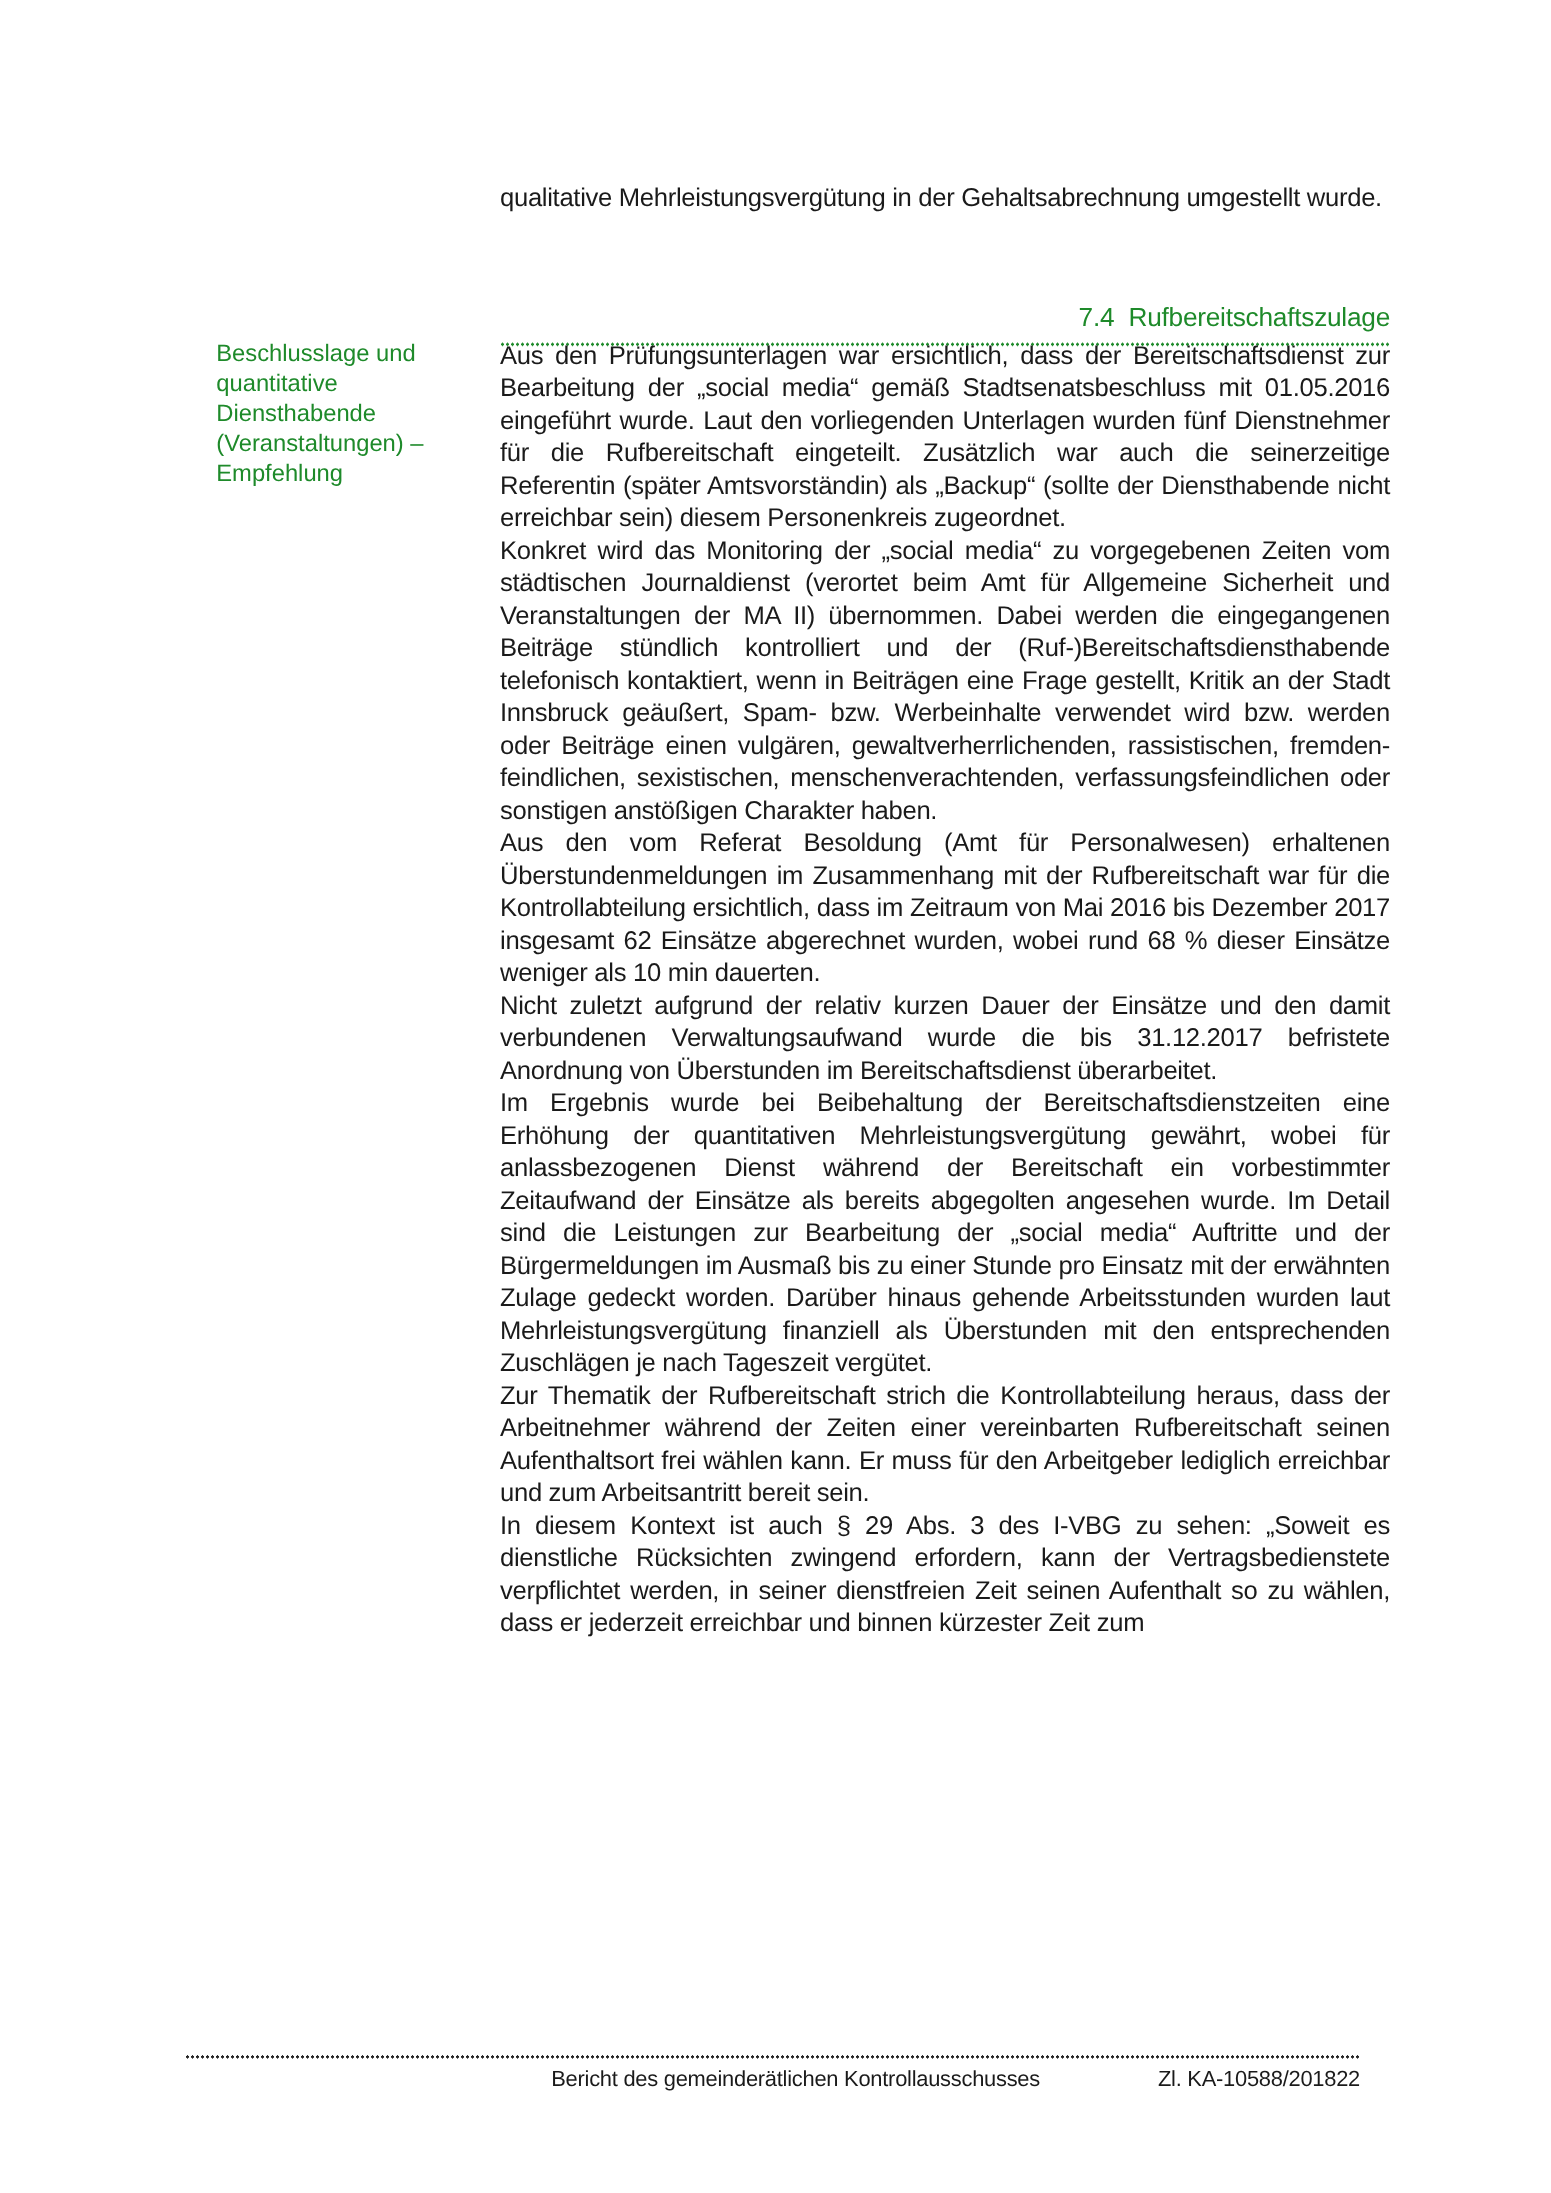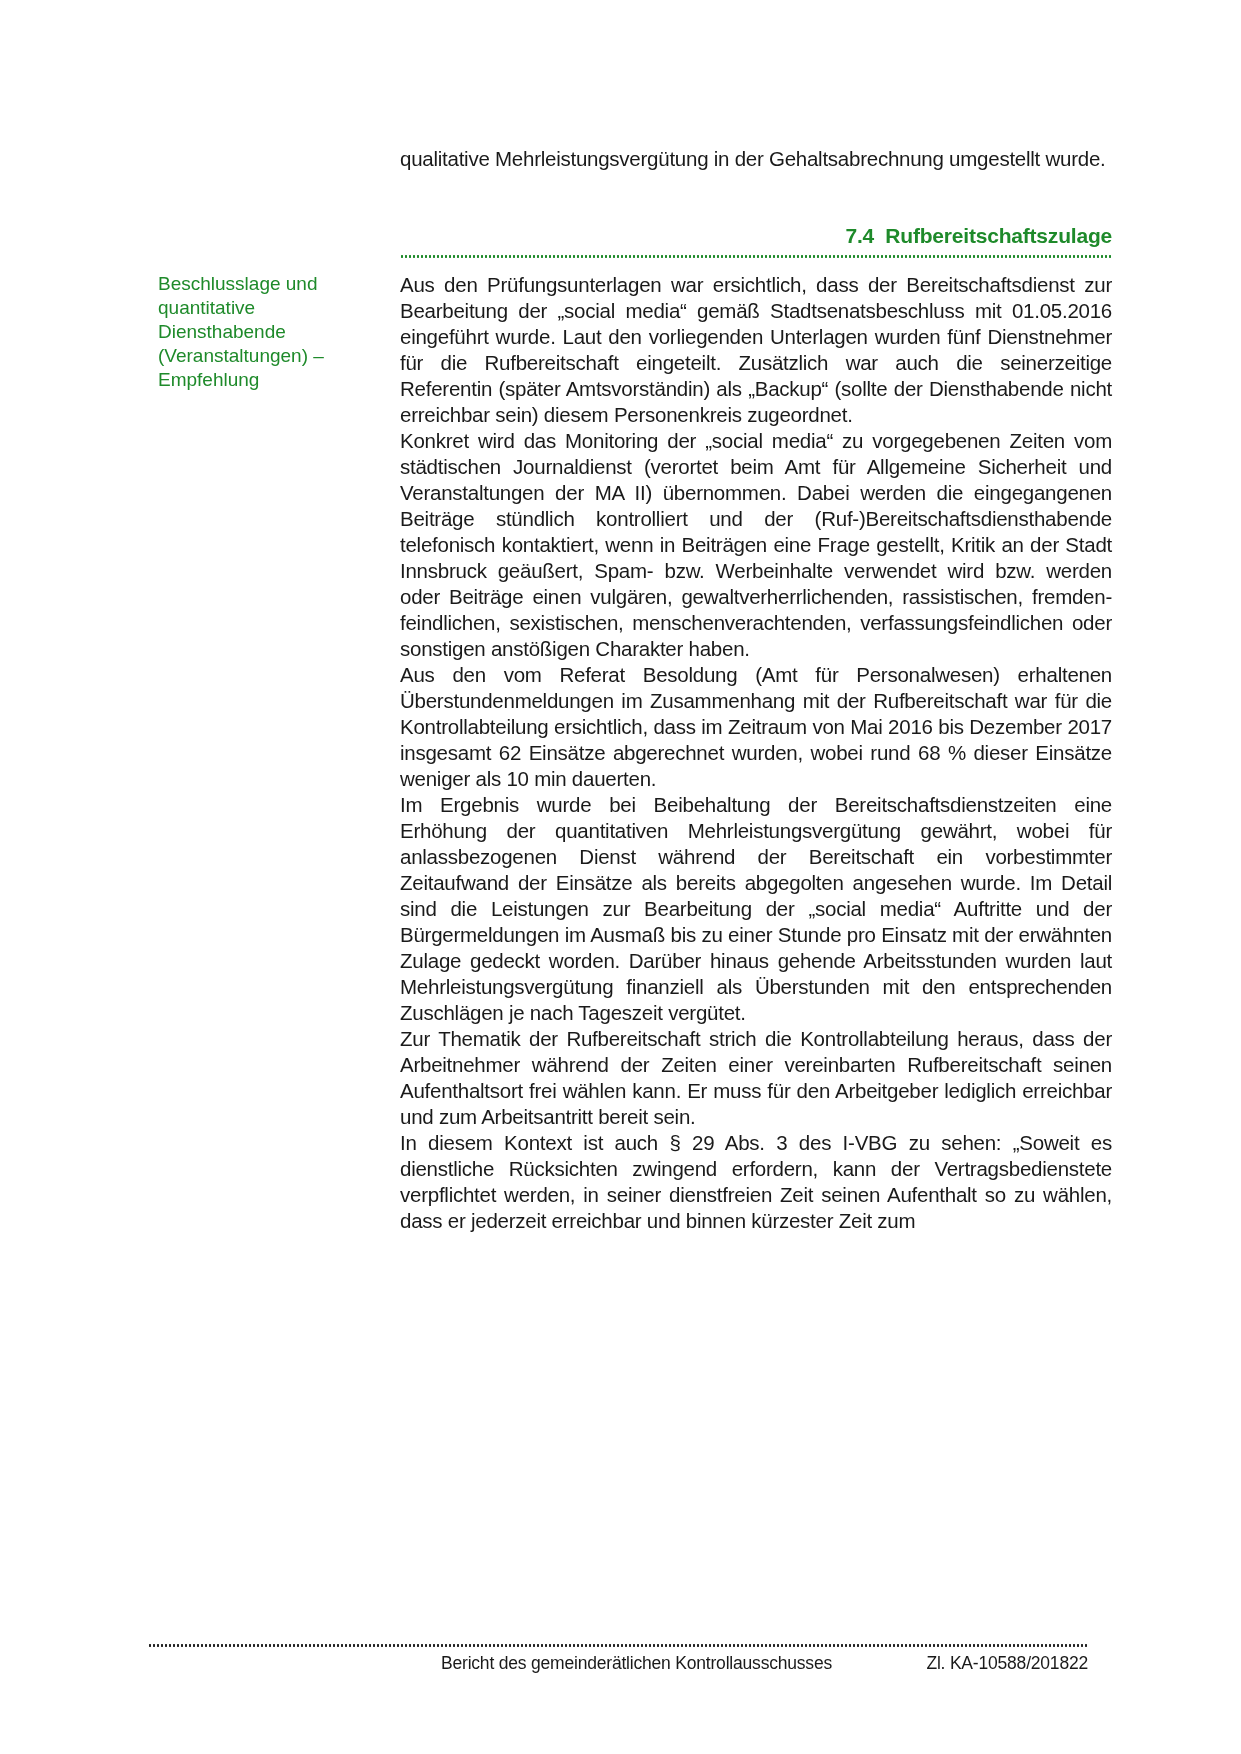--- a/index.html
+++ b/index.html
@@ -1,29 +1,29 @@
 <!DOCTYPE html>
 <html><head>
 <meta charset="utf-8">
 <style>
   html, body { margin: 0; padding: 0; background: #ffffff; }
   body { width: 1241px; height: 1754px; position: relative; overflow: hidden;
          font-family: "Liberation Sans", sans-serif; color: #1a1a1a; }
   .main { position: absolute; left: 400px; width: 712px; top: 146px; }
   .para { font-size: 20.5px; line-height: 26px; text-align: justify; margin: 0; letter-spacing: -0.25px; }
   .para + .para { }
-  .heading-wrap { position: absolute; left: 400px; width: 712px; top: 223px; font-weight: bold; }
+  .heading-wrap { position: absolute; left: 400px; width: 712px; top: 242px; }
   .heading { color: #1e8a2a; font-size: 21px; text-align: right; line-height: 26px; letter-spacing: -0.2px; }
   .dotrule-green { height: 3px; margin-top: 6px;
     background-image: radial-gradient(circle, #1e8a2a 1.1px, transparent 1.3px);
     background-size: 4px 3px; background-repeat: repeat-x; }
   .content { position: absolute; left: 400px; width: 712px; top: 272px; }
   .margin-note { position: absolute; left: 158px; width: 190px; top: 272px;
     color: #1e8a2a; font-size: 19px; line-height: 24px; }
-  .margin-note span { display: block; }
+  .margin-note span { display: block; margin-left: 15px; }
   .footer-rule { position: absolute; left: 148px; width: 940px; top: 1644px; height: 3px;
     background-image: radial-gradient(circle, #222 1.1px, transparent 1.3px);
     background-size: 4px 3px; background-repeat: repeat-x; }
   .footer { position: absolute; left: 148px; width: 940px; top: 1652px; font-size: 17.5px;
     line-height: 22px; display: flex; justify-content: flex-end; color: #1a1a1a; letter-spacing: -0.2px; }
   .footer .center { position: absolute; left: 293px; }
 </style>
 </head>
 <body>
 
@@ -43,20 +43,21 @@
   <span>quantitative</span>
   <span>Diensthabende</span>
   <span>(Veranstaltungen) –</span>
   <span>Empfehlung</span>
 </div>
 
 <div class="content">
   <p class="para">Aus den Prüfungsunterlagen war ersichtlich, dass der Bereitschaftsdienst zur Bearbeitung der „social media“ gemäß Stadtsenatsbeschluss mit 01.05.2016 eingeführt wurde. Laut den vorliegenden Unterlagen wurden fünf Dienstnehmer für die Rufbereitschaft eingeteilt. Zusätzlich war auch die seinerzeitige Referentin (später Amtsvorständin) als „Backup“ (sollte der Diensthabende nicht erreichbar sein) diesem Personenkreis zugeordnet.</p>
   <p class="para">Konkret wird das Monitoring der „social media“ zu vorgegebenen Zeiten vom städtischen Journaldienst (verortet beim Amt für Allgemeine Sicherheit und Veranstaltungen der MA II) übernommen. Dabei werden die eingegangenen Beiträge stündlich kontrolliert und der (Ruf-)Bereitschaftsdiensthabende telefonisch kontaktiert, wenn in Beiträgen eine Frage gestellt, Kritik an der Stadt Innsbruck geäußert, Spam- bzw. Werbeinhalte verwendet wird bzw. werden oder Beiträge einen vulgären, gewaltverherrlichenden, rassistischen, fremden-feindlichen, sexistischen, menschenverachtenden, verfassungsfeindlichen oder sonstigen anstößigen Charakter haben.</p>
   <p class="para">Aus den vom Referat Besoldung (Amt für Personalwesen) erhaltenen Überstundenmeldungen im Zusammenhang mit der Rufbereitschaft war für die Kontrollabteilung ersichtlich, dass im Zeitraum von Mai 2016 bis Dezember 2017 insgesamt 62 Einsätze abgerechnet wurden, wobei rund 68 % dieser Einsätze weniger als 10 min dauerten.</p>
+  <p class="para">Nicht zuletzt aufgrund der relativ kurzen Dauer der Einsätze und den damit verbundenen Verwaltungsaufwand wurde die bis 31.12.2017 befristete Anordnung von Überstunden im Bereitschaftsdienst überarbeitet.</p>
   <p class="para">Im Ergebnis wurde bei Beibehaltung der Bereitschaftsdienstzeiten eine Erhöhung der quantitativen Mehrleistungsvergütung gewährt, wobei für anlassbezogenen Dienst während der Bereitschaft ein vorbestimmter Zeitaufwand der Einsätze als bereits abgegolten angesehen wurde. Im Detail sind die Leistungen zur Bearbeitung der „social media“ Auftritte und der Bürgermeldungen im Ausmaß bis zu einer Stunde pro Einsatz mit der erwähnten Zulage gedeckt worden. Darüber hinaus gehende Arbeitsstunden wurden laut Mehrleistungsvergütung finanziell als Überstunden mit den entsprechenden Zuschlägen je nach Tageszeit vergütet.</p>
   <p class="para">Zur Thematik der Rufbereitschaft strich die Kontrollabteilung heraus, dass der Arbeitnehmer während der Zeiten einer vereinbarten Rufbereitschaft seinen Aufenthaltsort frei wählen kann. Er muss für den Arbeitgeber lediglich erreichbar und zum Arbeitsantritt bereit sein.</p>
   <p class="para">In diesem Kontext ist auch § 29 Abs. 3 des I-VBG zu sehen: „Soweit es dienstliche Rücksichten zwingend erfordern, kann der Vertragsbedienstete verpflichtet werden, in seiner dienstfreien Zeit seinen Aufenthalt so zu wählen, dass er jederzeit erreichbar und binnen kürzester Zeit zum</p>
 </div>
 
 <div class="footer-rule"></div>
 <div class="footer">
   <span>Zl. KA-10588/2018</span>
   <span class="center">Bericht des gemeinderätlichen Kontrollausschusses</span>
   <span>22</span>

